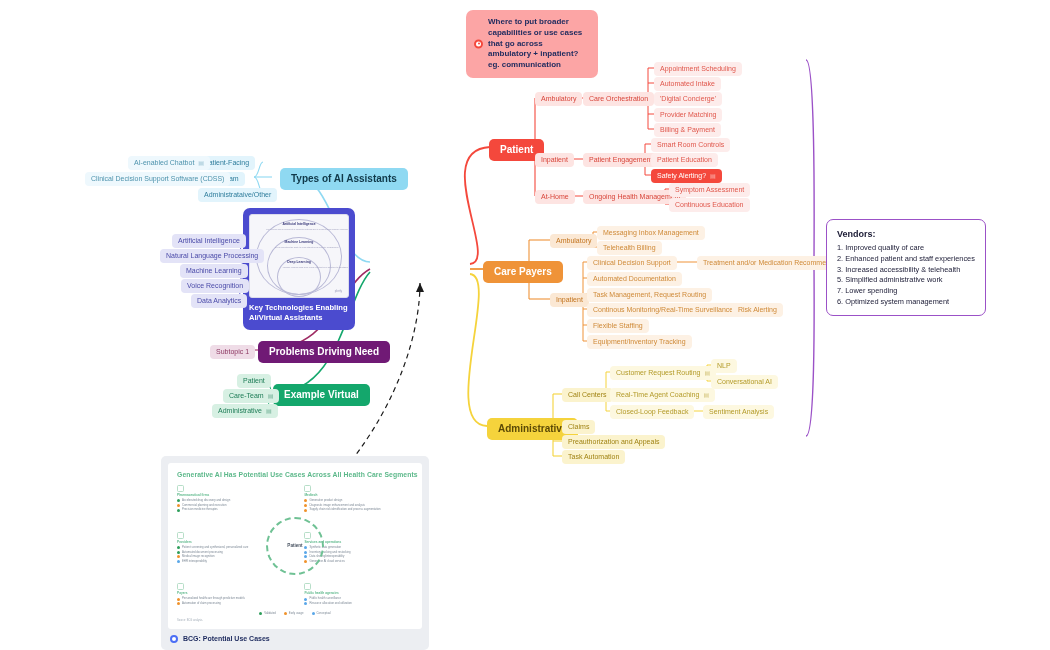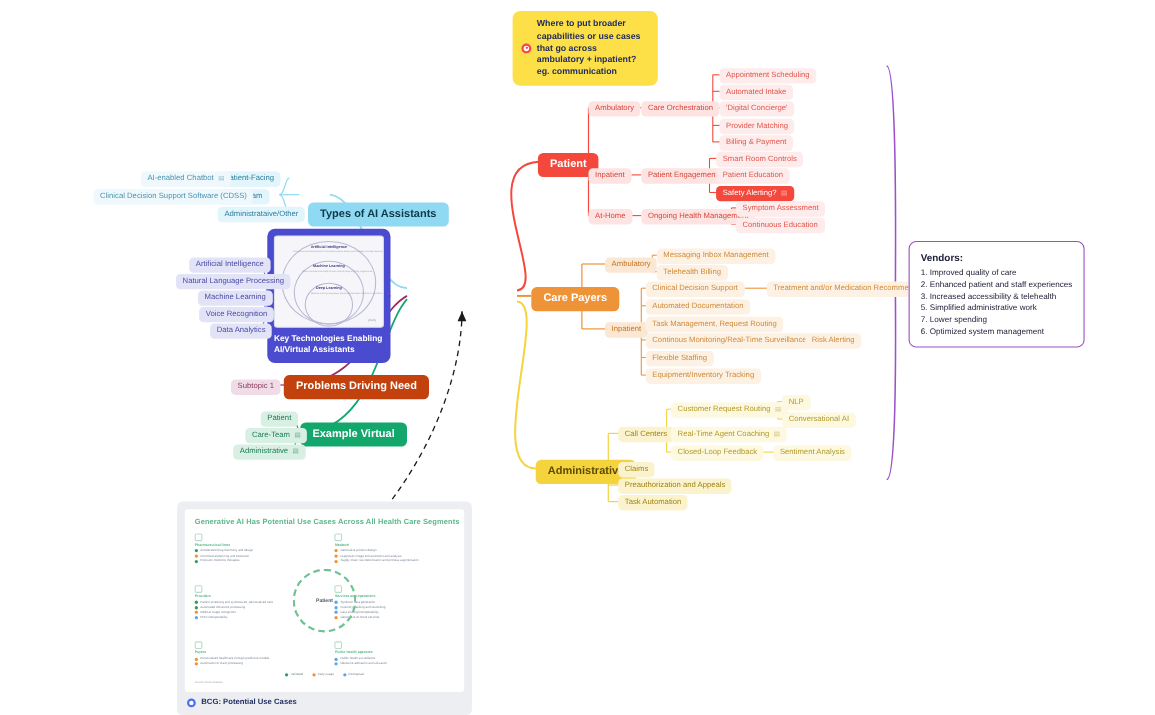--- a/index.html
+++ b/index.html
@@ -26,21 +26,21 @@
   
   .main-pill {
     color: #fff; font-size: 10px; font-weight: 700;
     padding: 5px 11px; border-radius: 5px;
   }
   .m-types   { background:#8fd9f2; color:#10394a; }
   .m-patient { background:#f4483c; }
   .m-care    { background:#ef9338; }
   .m-admin   { background:#f5d33c; color:#5c4a06; }
   .m-vendors { background:#14a76c; }
-  .m-problems{ background:#c2410c;text-align:right; }
+  .m-problems{ background:#701a75;text-align:right; }
 
   
   .chip {
     font-size: 7px; padding: 3px 6px; border-radius: 4px;
     display: inline-flex; align-items: center; gap: 4px;
   }
   .c-blue  { background:#e2f4fc; color:#2f7d9c; }
   .c-blue2 { background:#eef8fd; color:#4e93ad; }
   .c-red   { background:#fde4e2; color:#d8453a; }
   .c-red2  { background:#fdeceb; color:#e0574c; }
@@ -50,21 +50,21 @@
   .c-yellow{ background:#fbf3cd; color:#a08313; }
   .c-yellow2{ background:#fdf8e0; color:#b39a28; }
   .c-green { background:#d7f0e3; color:#1d7c56; }
   .c-purple{ background:#efdce7; color:#8e3963; }
   .c-tech  { background:#e3e3f7; color:#4a4aa8; }
 
   .mini-icon { font-size: 6px; opacity: .55; }
 
   
   .note {
-    background:#fde047; border-radius:7px;
+    background:#fca5a5; border-radius:7px;
     padding:7px 10px 7px 22px;
     font-size:8px; font-weight:700; color:#1d2a5e;
     line-height:1.35; white-space:normal; width:132px;
   }
   .note .dot {
     position:absolute; left:8px; top:50%; transform:translateY(-50%);
     width:9px; height:9px; border-radius:50%;
     border:2px solid #f4483c; background:#fff;
   }
   .note .dot::after{
@@ -239,21 +239,21 @@
     <path d="M707 381 L 713 381" stroke="#f5d33c" stroke-width="1" fill="none"></path>
     <path d="M686 411 L 705 411" stroke="#f5d33c" stroke-width="1" fill="none"></path>
   </svg>
 
   <div class="node note" style="left:466px; top:10px;">
     <span class="dot"></span>
     <span>Where to put broader capabilities or use cases that go across ambulatory + inpatient? eg. communication</span>
   </div>
 
 
-  <div class="node main-pill m-types" style="left:280px; top:168px;margin-top:16px;">
+  <div class="node main-pill m-types" style="left:280px; top:168px;">
     <span>Types of AI Assistants</span>
   </div>
   <div class="node chip c-blue" style="left:198px; top:156px;">
     <span>Patient-Facing</span>
   </div>
   <div class="node chip c-blue" style="left:198px; top:172px;">
     <span>Care-Team</span>
   </div>
   <div class="node chip c-blue" style="left:198px; top:188px;">
     <span>Administrataive/Other</span>

